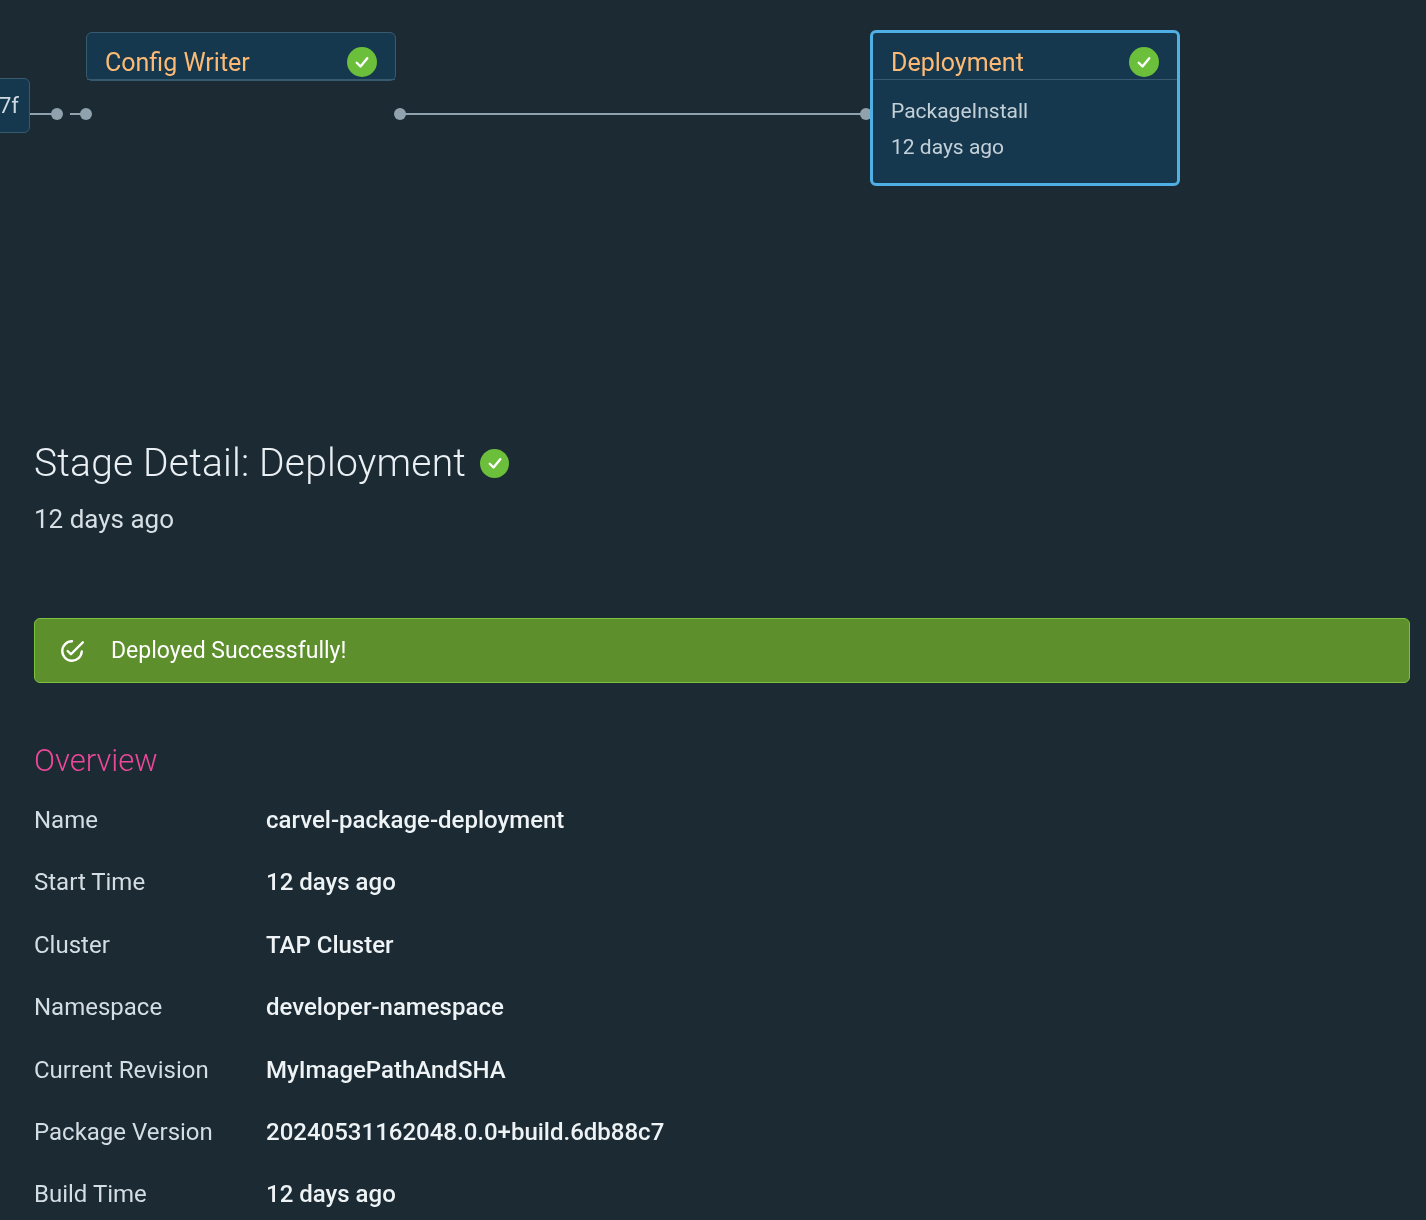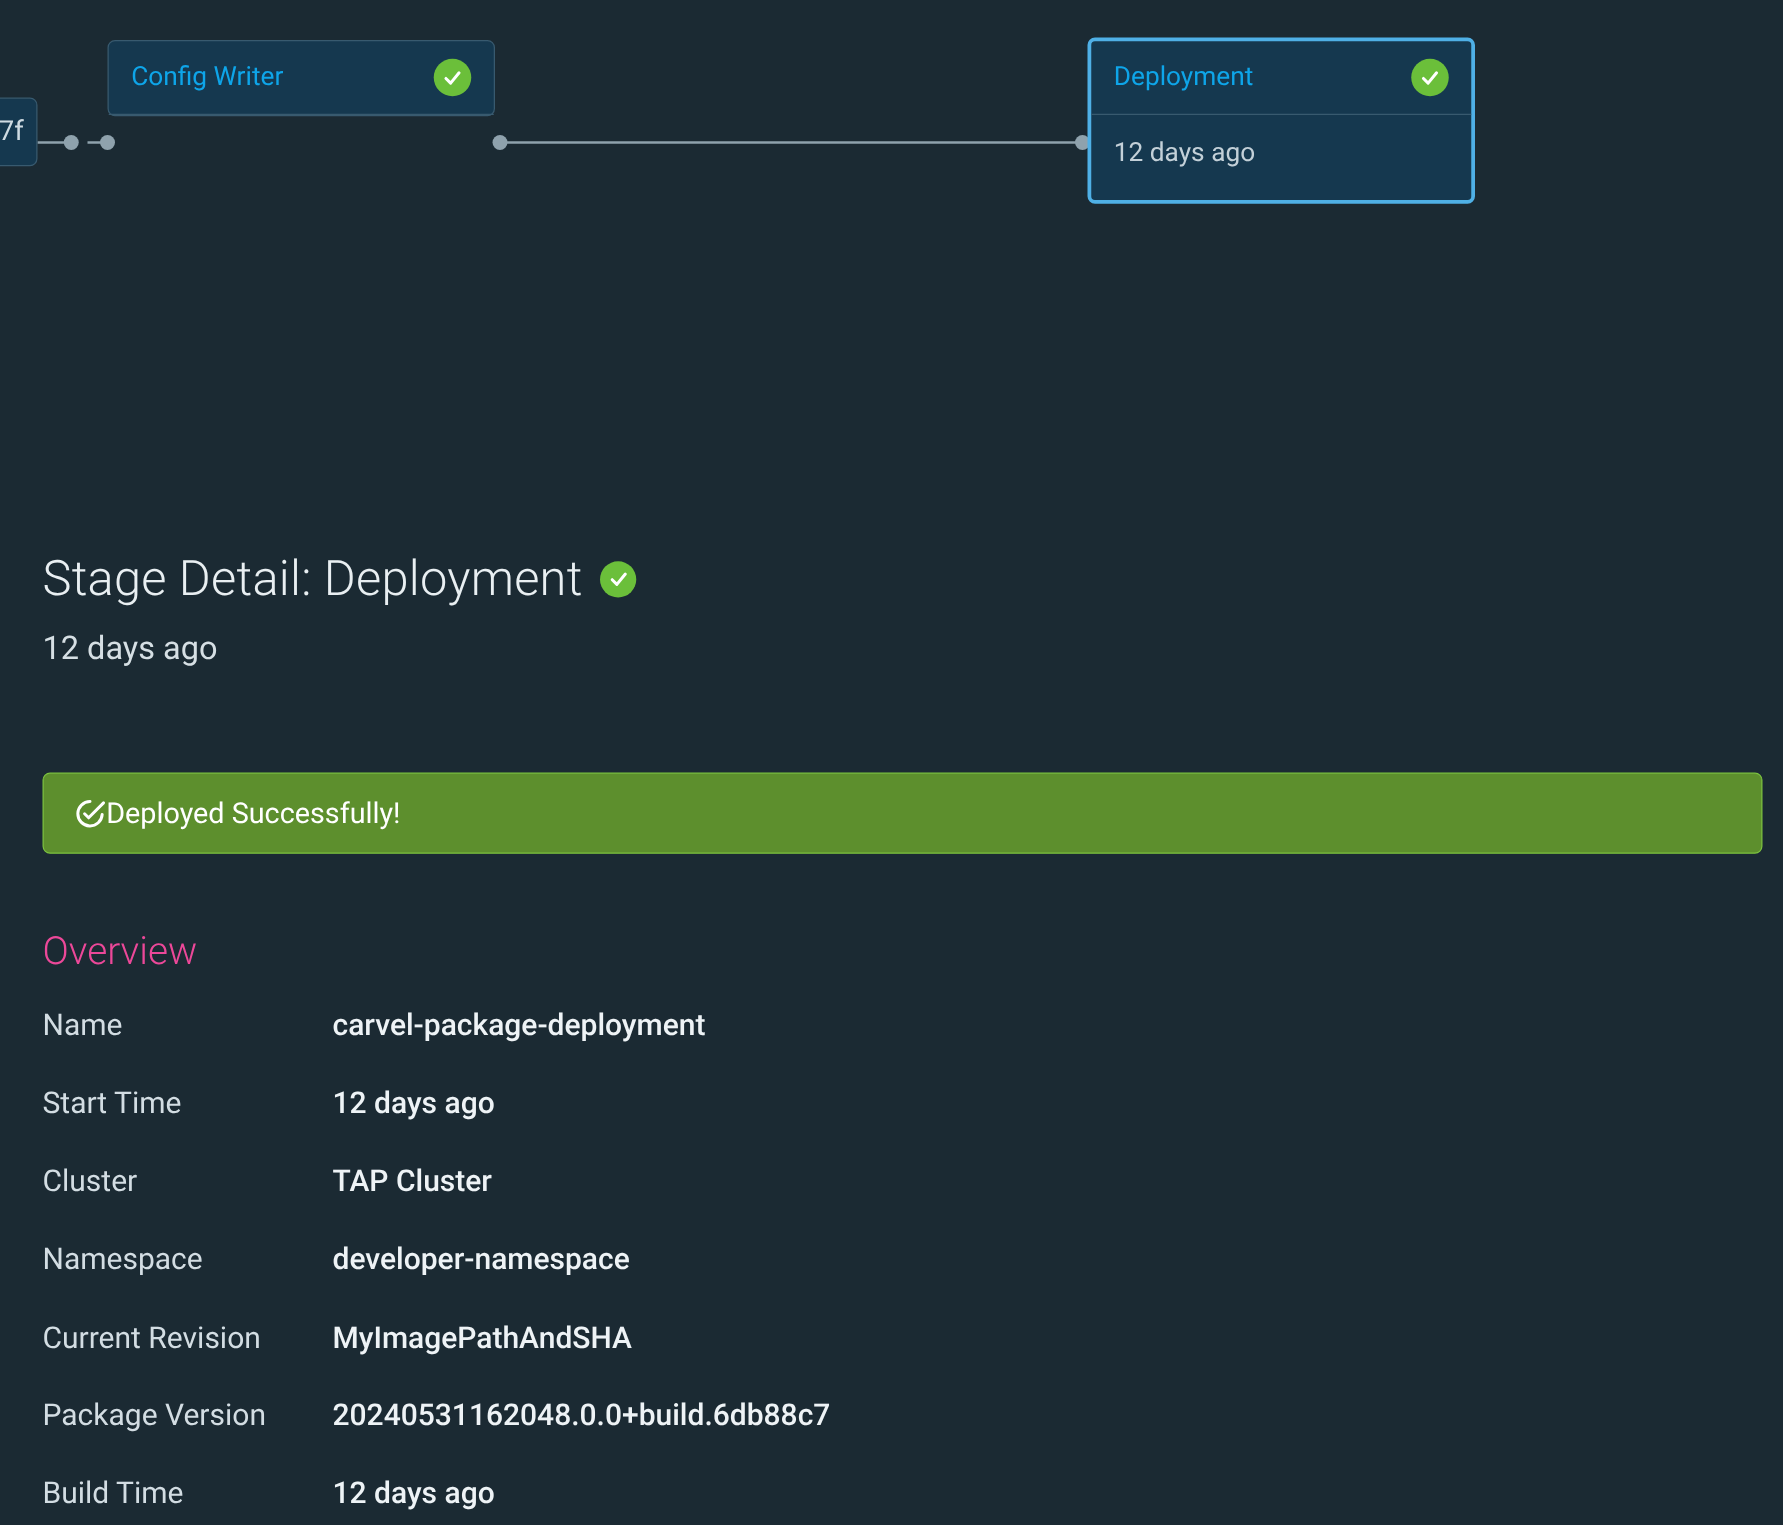--- a/index.html
+++ b/index.html
@@ -34,23 +34,23 @@
       left: -280px;
       top: 50px;
     }
     .node.selected {
       border: 3px solid #4fb0e6;
     }
     .node-header {
       display: flex;
       align-items: center;
       justify-content: space-between;
-      padding: 14px 18px 14px 18px;
-      color: #0ea5e9;
-      font-size: 21px;
+      padding: 14px 18px 2px 18px;
+      color: #fdba74;
+      font-size: 25px;
       font-weight: 400;
       border-bottom: 1px solid #385a6f;
     }
     .node.partial .node-header {
       border-bottom: none;
       padding: 14px 10px;
       font-size: 22px;
       justify-content: flex-end;
       color: #cfdbe2;
     }
@@ -104,20 +104,21 @@
     }
 
     .status-banner {
       margin-top: 84px;
       background: #5d8f2d;
       border: 1px solid #7cc23f;
       border-radius: 6px;
       padding: 18px 24px;
       display: flex;
       align-items: center;
+      gap: 26px;
       color: #ffffff;
       font-size: 23px;
       margin-right: -34px;
       font-weight: 400;
     }
     .status-banner .banner-icon {
       width: 26px; height: 26px;
       flex-shrink: 0;
     }
 
@@ -174,20 +175,21 @@
   <div class="node selected" style="left:870px; top:30px;">
     <div class="node-header">
       <span>Deployment</span>
       <span class="status-icon-circle">
         <svg viewBox="0 0 24 24" fill="none" stroke="#ffffff" stroke-width="3.2" stroke-linecap="round" stroke-linejoin="round">
             <polyline points="5 13 10 18 19 7"></polyline>
           </svg>
       </span>
     </div>
     <div class="node-body">
+      <div class="body-line">PackageInstall</div>
       <div class="body-line">12 days ago</div>
     </div>
   </div>
 </div>
 
 <div class="detail">
   <div class="detail-title-row">
     <h1 class="detail-title">
       <span>Stage Detail: </span><span>Deployment</span>
     </h1>

